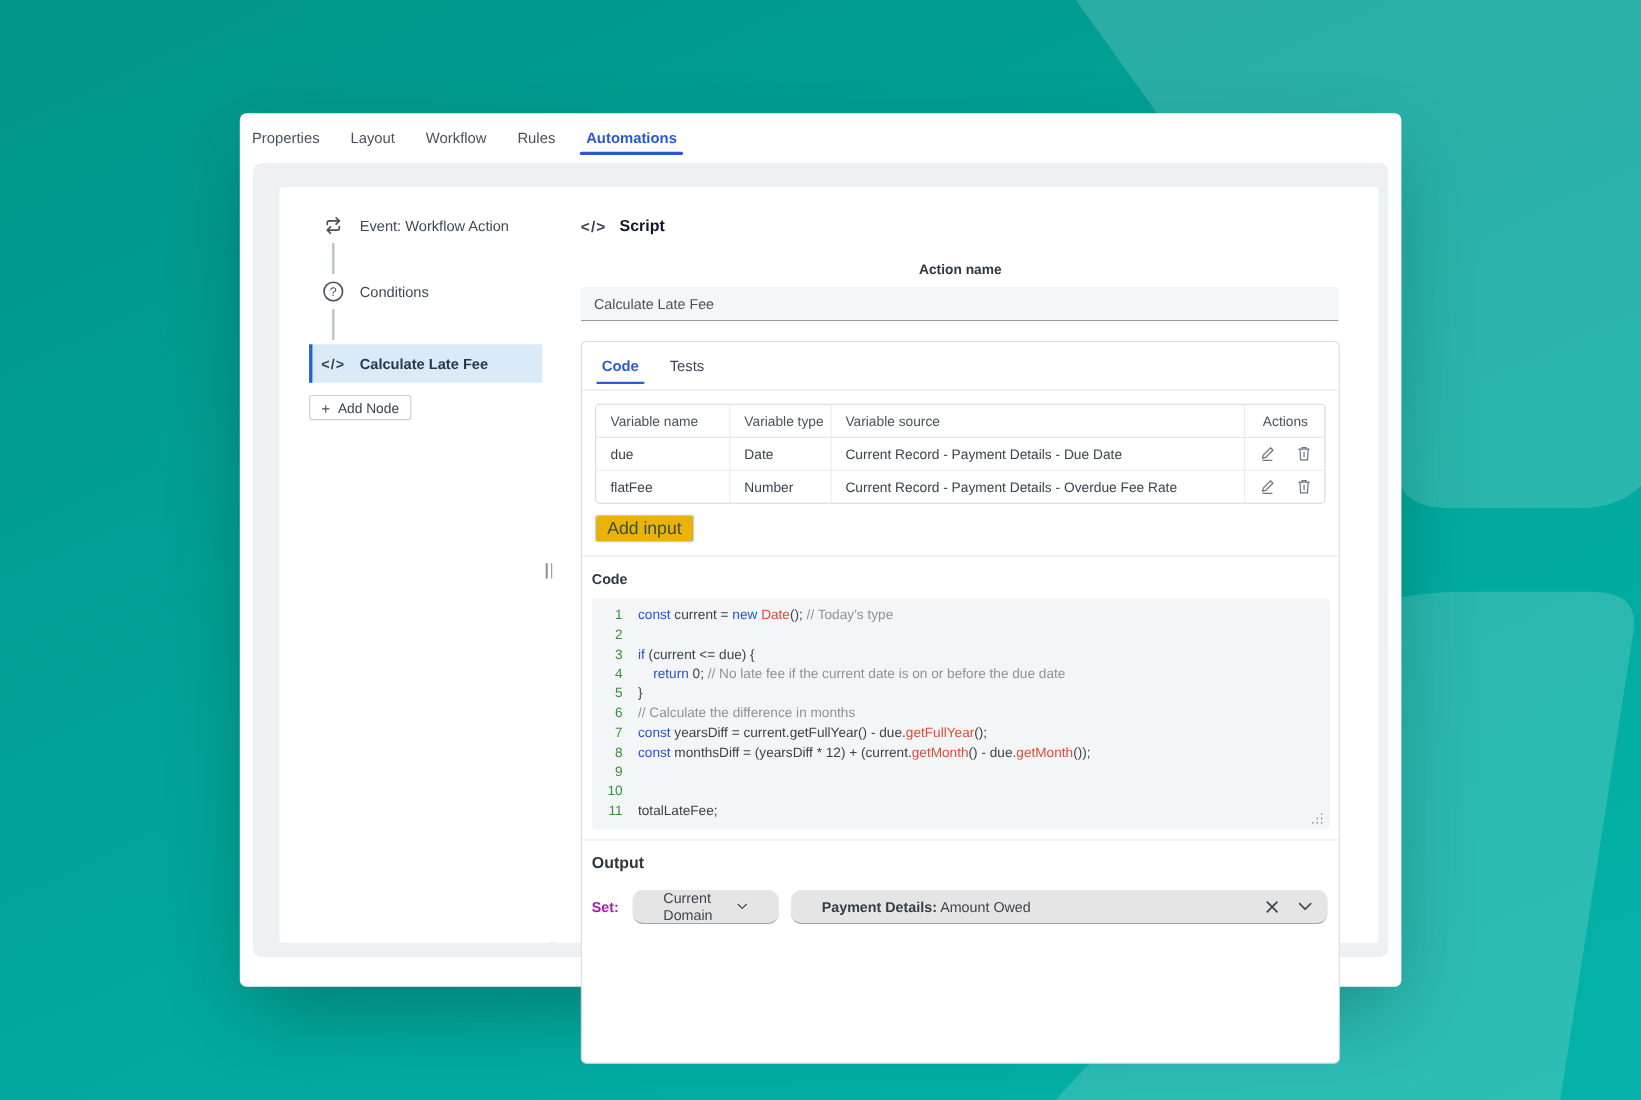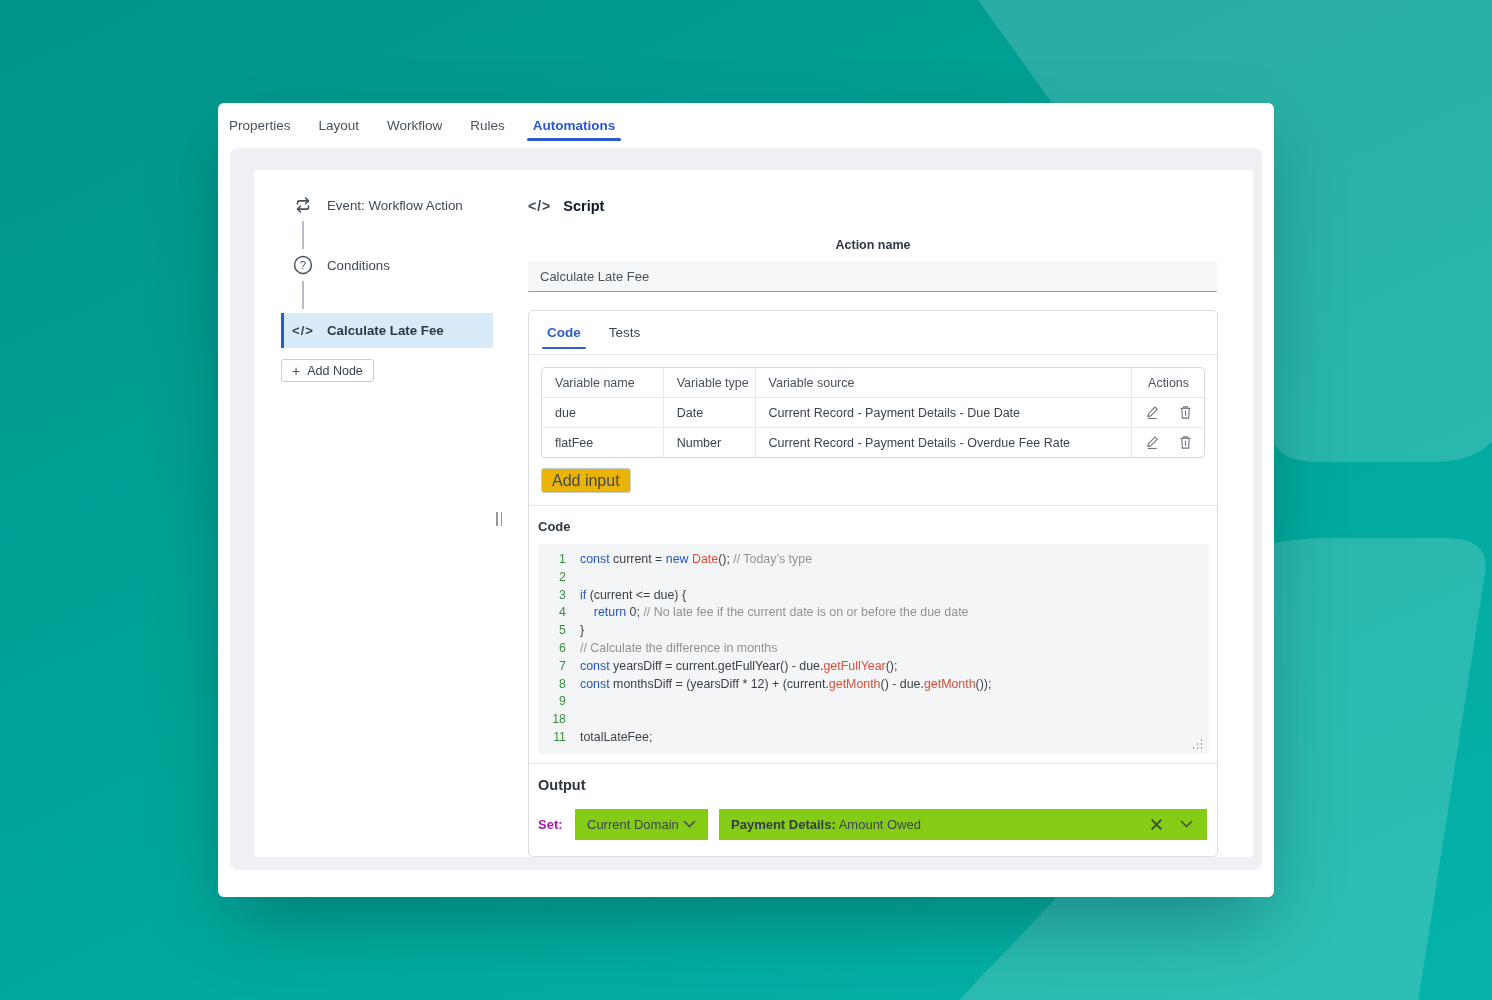--- a/index.html
+++ b/index.html
@@ -79,21 +79,21 @@
 
   .field-label { margin-top:21px; font-size:12.5px; font-weight:600; color:#2f3842;text-align:center; }
   .text-input {
     margin-top:9px; width:689px; height:31px; background:#f5f6f7;
     border:none; border-bottom:1px solid #969ca2; border-radius:1px;
     padding:0 12px; font-size:13px; color:#49525b;
     font-family:"Liberation Sans", sans-serif; display:flex; align-items:center;
   }
 
   .card {
-    margin-top:18px; width:690px; height:547px;
+    margin-top:18px; width:690px; height:657px;
     border:1px solid #d9dde1; border-radius:5px; background:#fff;
   }
   .card-tabs { height:44px; display:flex; align-items:center; padding-left:4px; border-bottom:1px solid #e3e6ea; }
   .ctab { position:relative; height:100%; display:flex; align-items:center; padding:0 5px; margin:0 9px; font-size:13.5px; color:#3d4751; cursor:pointer; }
   .ctab.active { color:#2b5cd3; font-weight:600; }
   .ctab.active::after { content:""; position:absolute; left:0; right:0; bottom:5px; height:2.5px; border-radius:2px; background:#2b5cd3; }
 
   .card-sec { border-bottom:1px solid #e5e8eb; }
   .sec-vars { padding:12px 12px 12px; }
 
@@ -130,22 +130,22 @@
   .resize-dots b { position:absolute; width:1.5px; height:1.5px; background:#8a9097; border-radius:50%; }
   .resize-dots b:nth-child(1){ right:0; top:0; } .resize-dots b:nth-child(2){ right:0; top:4px; }
   .resize-dots b:nth-child(3){ right:4px; top:4px; } .resize-dots b:nth-child(4){ right:0; top:8px; }
   .resize-dots b:nth-child(5){ right:4px; top:8px; } .resize-dots b:nth-child(6){ right:8px; top:8px; }
 
   .sec-output { padding:13px 10px 0 9px; border-bottom:none; }
   .out-heading { font-size:14.5px; font-weight:700; color:#2e363e; }
   .set-row { margin-top:16px; display:flex; align-items:center; }
   .set-label { font-size:13px; font-weight:700; color:#a21caf; width:30px; }
   .dropdown {
-    height:31px; background:#84cc16; border-bottom:1px solid #a0a5aa;
-    display:flex; align-items:center; padding:0 12px; font-size:13px; color:#3d464f; cursor:pointer;
+    height:31px; background:#e5e5e5; border-bottom:1px solid #a0a5aa;
+    display:flex; align-items:center; padding:0 28px; font-size:13px; color:#3d464f; cursor:pointer;border-radius:10px;
   }
   .dd-scope { width:133px; justify-content:space-between; margin-left:7px; }
   .dd-field { flex:1; margin-left:11px; padding-right:14px; }
   .dd-field .grow { flex:1; }
   .dd-field b { font-weight:700; color:#333c45; }
   .dd-icons { display:flex; align-items:center; gap:17px; color:#3d464f; }
   .chev { display:block; }
 </style>
 </head>
 <body>
@@ -337,21 +337,21 @@
               </div>
               <div class="cl">
                 <span class="ln">8</span>
                 <span class="ct"><span class="c-kw">const </span><span class="c-tx">monthsDiff = (yearsDiff * 12) + (current.</span><span class="c-fn">getMonth</span><span class="c-tx">() - due.</span><span class="c-fn">getMonth</span><span class="c-tx">());</span></span>
               </div>
               <div class="cl">
                 <span class="ln">9</span>
                 <span class="ct"></span>
               </div>
               <div class="cl">
-                <span class="ln">18</span>
+                <span class="ln">10</span>
               </div>
               <div class="cl">
                 <span class="ln">11</span>
                 <span class="ct"><span class="c-tx">totalLateFee;</span></span>
               </div>
               <span class="resize-dots">
                 <b></b>
                 <b></b>
                 <b></b>
                 <b></b>

